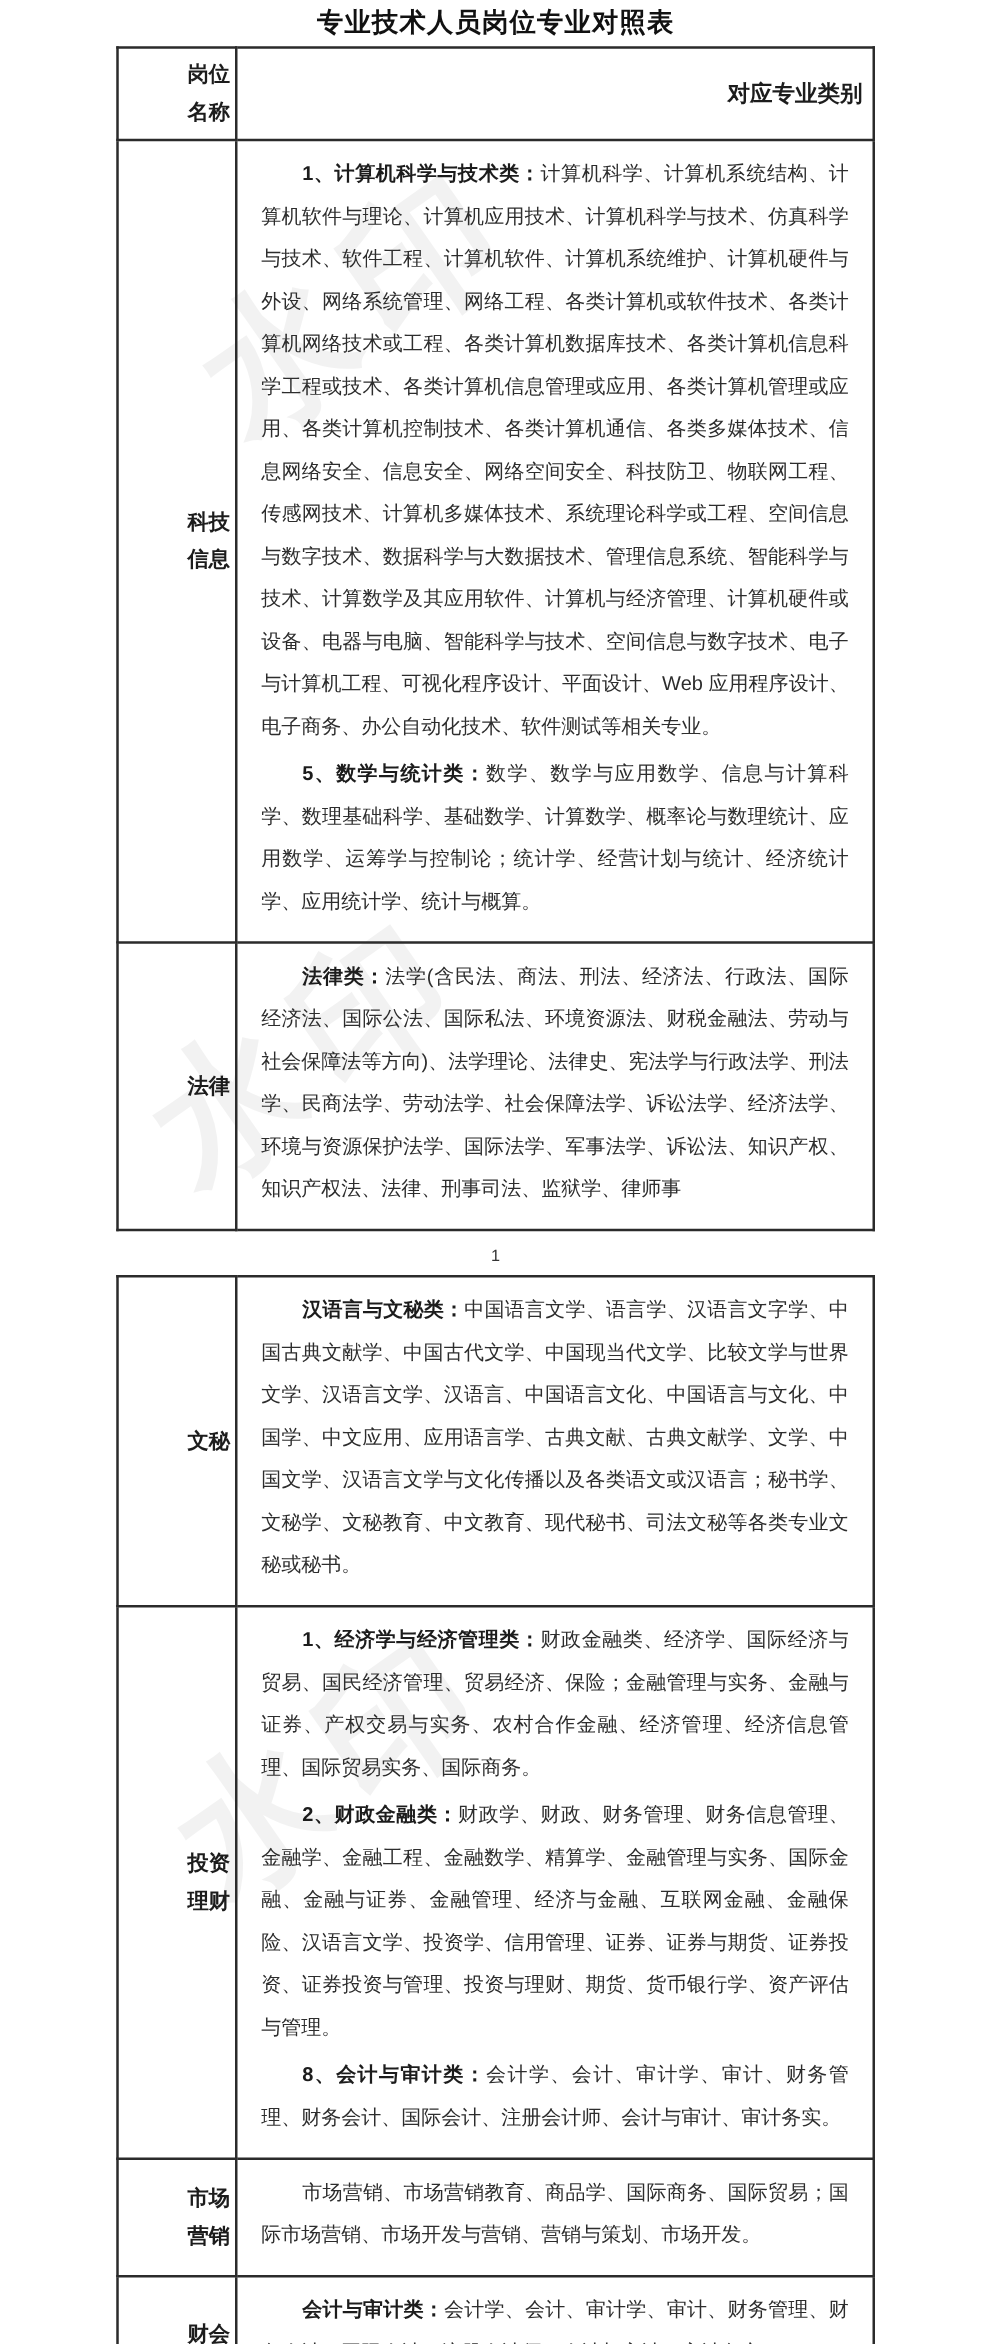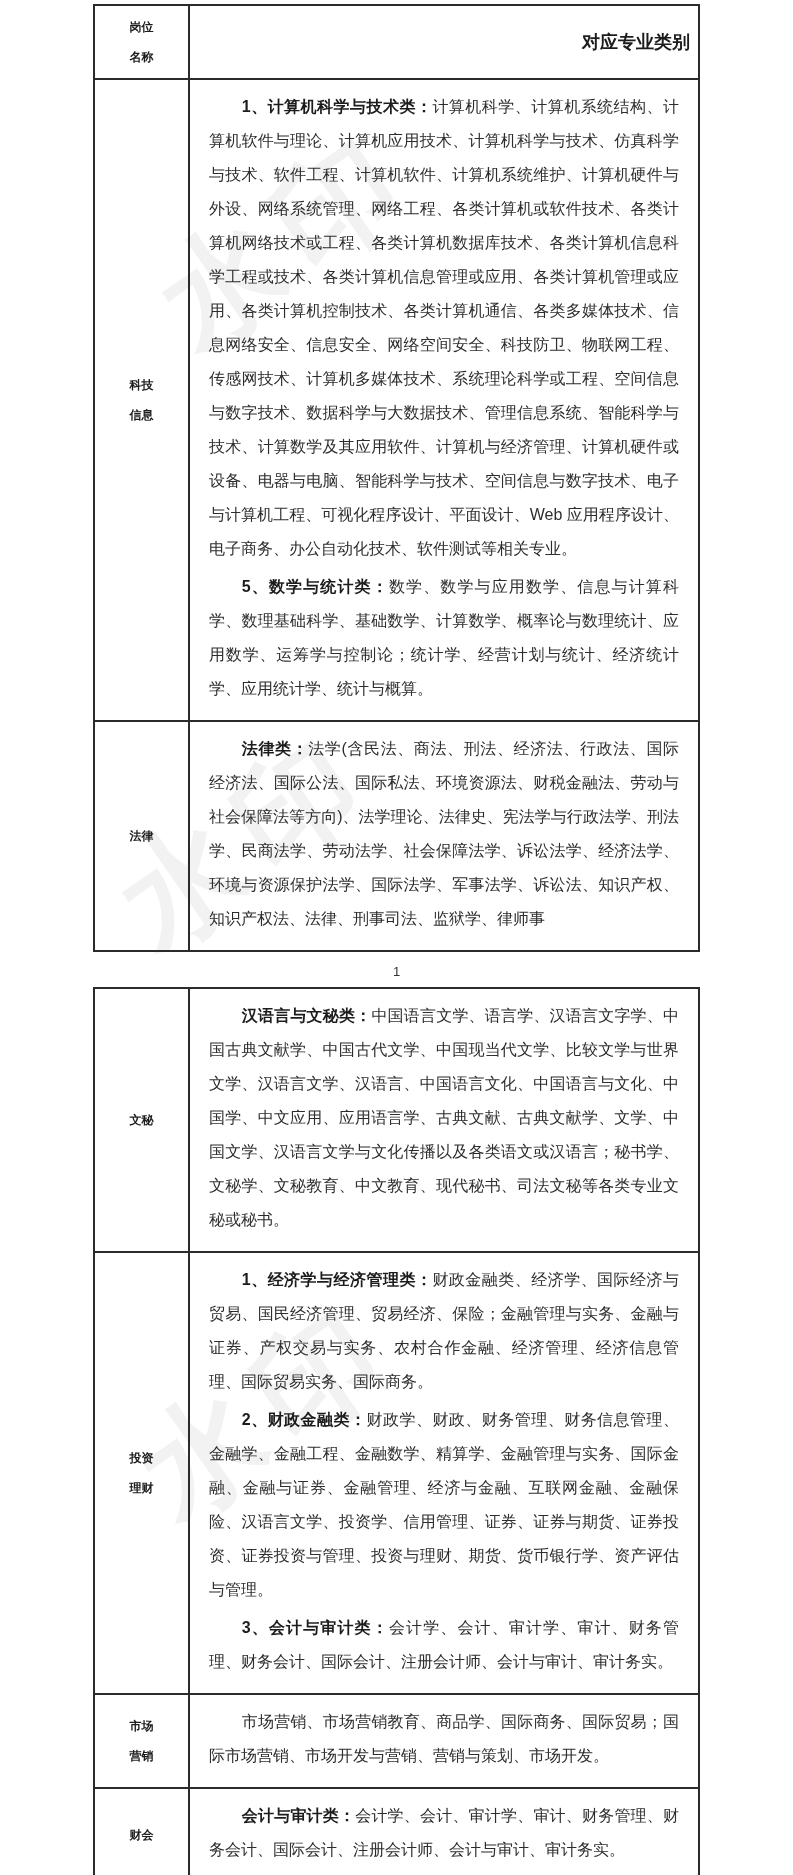--- a/index.html
+++ b/index.html
@@ -18,22 +18,22 @@
   .wm3 { left:130px; top:1330px; }
   .sheet { position:relative; z-index:1; padding:4px 93px 0 93px; }
   .doc-title {
     font-size:21px; font-weight:bold; color:#111; text-align:center;
     margin:0 0 5px 0; letter-spacing:1px;
   }
   table { border-collapse:collapse; width:607px; table-layout:fixed; }
   th, td { border:2px solid #2b2b2b; }
   .label-col { width:85px; }
   th.label-col, td.label-cell {
-    text-align:center; vertical-align:middle; font-weight:bold;
-    font-size:12px; color:#1c1c1c; line-height:30px; padding:6px 4px;
+    text-align:right; vertical-align:middle; font-weight:bold;
+    font-size:17px; color:#1c1c1c; line-height:30px; padding:6px 4px;
   }
   th.content-th {
     text-align:right; vertical-align:middle; font-weight:bold;
     font-size:18px; color:#1c1c1c; padding:14px 8px;
   }
   td.content-cell {
     padding:6px 19px 10px 19px; font-size:16px; line-height:34px;
     text-align:justify; vertical-align:top; color:#2d2d2d;
   }
   .cell-p { margin:4px 0; text-indent:2.05em; }
@@ -46,20 +46,21 @@
 </style>
 </head>
 <body>
 
 <div class="watermark wm1">水印</div>
 <div class="watermark wm2">水印</div>
 <div class="watermark wm3">水印</div>
 
 <div class="sheet">
 
+  <div class="doc-title">专业技术人员岗位专业对照表</div>
 
   <table>
     <tbody>
         <tr>
       <th class="label-col">
         <div>岗位</div>
         <div>名称</div>
       </th>
       <th class="content-th">对应专业类别</th>
     </tr>
@@ -101,21 +102,21 @@
     </tr>
 
     <tr>
       <td class="label-cell label-col">
         <div>投资</div>
         <div>理财</div>
       </td>
       <td class="content-cell">
         <p class="cell-p"><span class="lead">1、经济学与经济管理类：</span><span>财政金融类、经济学、国际经济与贸易、国民经济管理、贸易经济、保险；金融管理与实务、金融与证券、产权交易与实务、农村合作金融、经济管理、经济信息管理、国际贸易实务、国际商务。</span></p>
         <p class="cell-p"><span class="lead">2、财政金融类：</span><span>财政学、财政、财务管理、财务信息管理、金融学、金融工程、金融数学、精算学、金融管理与实务、国际金融、金融与证券、金融管理、经济与金融、互联网金融、金融保险、汉语言文学、投资学、信用管理、证券、证券与期货、证券投资、证券投资与管理、投资与理财、期货、货币银行学、资产评估与管理。</span></p>
-        <p class="cell-p"><span class="lead">3、会计与审计类：</span><span>会计学、会计、审计学、审计、财务管理、财务会计、国际会计、注册会计师、会计与审计、审计务实。</span></p>
+        <p class="cell-p"><span class="lead">8、会计与审计类：</span><span>会计学、会计、审计学、审计、财务管理、财务会计、国际会计、注册会计师、会计与审计、审计务实。</span></p>
       </td>
     </tr>
 
     <tr>
       <td class="label-cell label-col">
         <div>市场</div>
         <div>营销</div>
       </td>
       <td class="content-cell">
         <p class="cell-p"><span>市场营销、市场营销教育、商品学、国际商务、国际贸易；国际市场营销、市场开发与营销、营销与策划、市场开发。</span></p>

